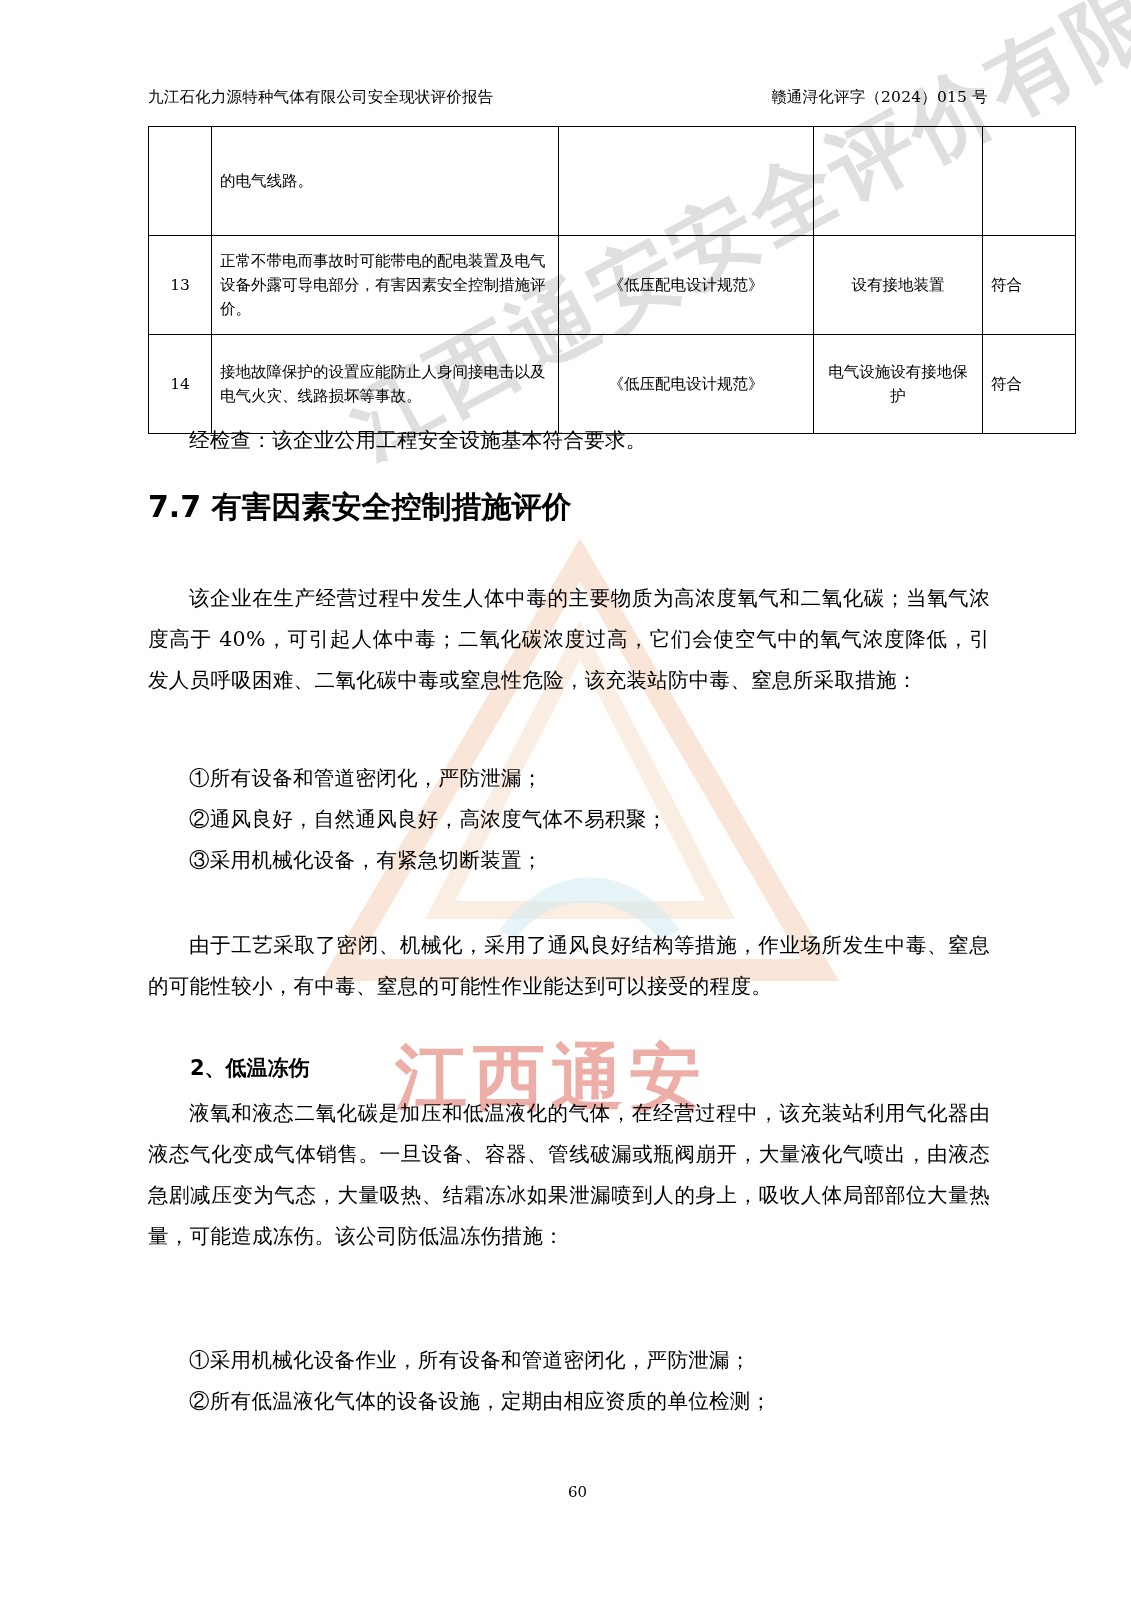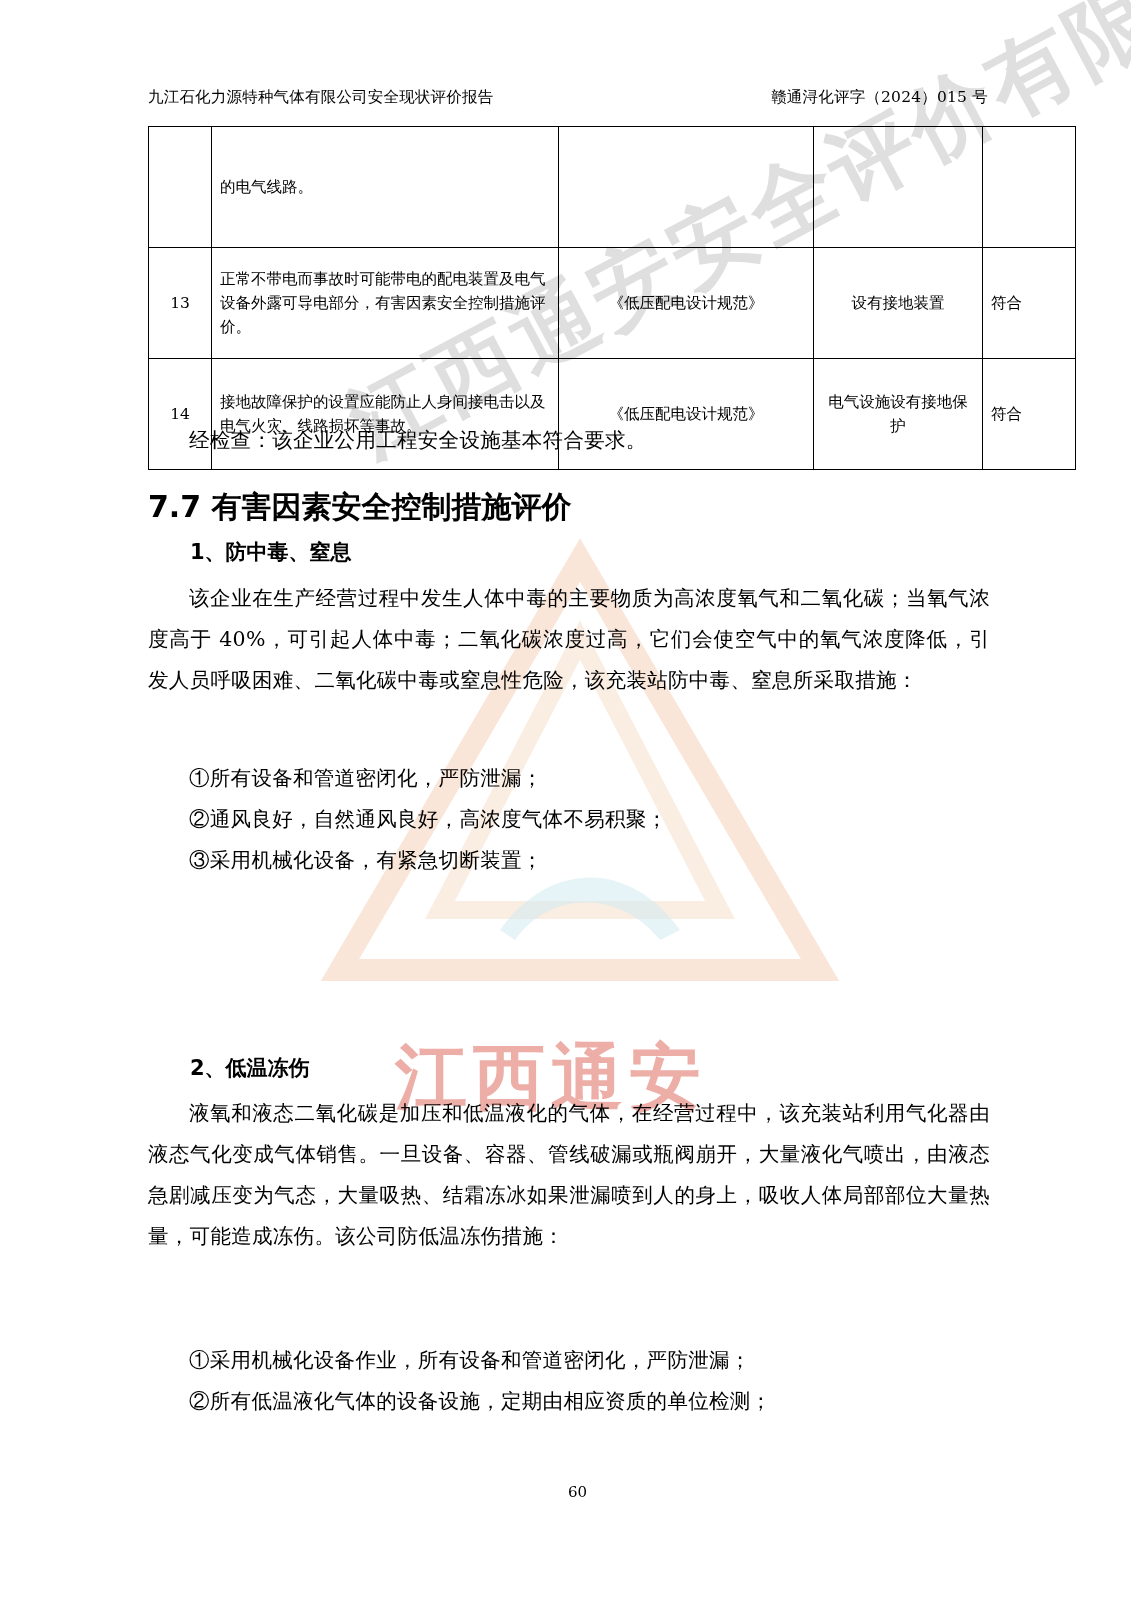--- a/index.html
+++ b/index.html
@@ -42,21 +42,21 @@
   }
   table.eval {
     border-collapse: collapse;
     width: 842px;
     table-layout: fixed;
   }
   table.eval td {
     border: 1px solid #000;
     font-size: 15.5px;
     line-height: 1.55;
-    padding: 12px 8px;
+    padding: 6px 8px;
     vertical-align: middle;
     font-family: "DejaVu Serif", "Liberation Serif", serif;
     margin-top: 23px;
   }
   td.c-no    { width: 46px;  text-align: center; }
   td.c-item  { width: 330px; text-align: left; }
   td.c-std   { width: 238px; text-align: center; }
   td.c-state { width: 152px; text-align: center; }
   td.c-res   { width: 76px;  text-align: left; }
   .row-tall td { height: 96px; }
@@ -193,28 +193,28 @@
           <td class="c-res">符合</td>
         </tr>
       </tbody>
     </table>
   </div>
 
   <div class="para indent" style="top:420px;">经检查：该企业公用工程安全设施基本符合要求。</div>
 
   <div class="h2" style="top:487px;">7.7 有害因素安全控制措施评价</div>
 
-  <div class="h3" style="top:532px;">1、防中毒、窒息</div>
 
   <div class="para indent" style="top:578px;">该企业在生产经营过程中发生人体中毒的主要物质为高浓度氧气和二氧化碳；当氧气浓度高于 40%，可引起人体中毒；二氧化碳浓度过高，它们会使空气中的氧气浓度降低，引发人员呼吸困难、二氧化碳中毒或窒息性危险，该充装站防中毒、窒息所采取措施：</div>
 
   <div class="para" style="top:758px; text-indent:2em;">①所有设备和管道密闭化，严防泄漏；</div>
   <div class="para" style="top:799px; text-indent:2em;">②通风良好，自然通风良好，高浓度气体不易积聚；</div>
   <div class="para" style="top:840px; text-indent:2em;">③采用机械化设备，有紧急切断装置；</div>
 
+  <div class="para indent" style="top:925px;">由于工艺采取了密闭、机械化，采用了通风良好结构等措施，作业场所发生中毒、窒息的可能性较小，有中毒、窒息的可能性作业能达到可以接受的程度。</div>
 
   <div class="h3" style="top:1048px;">2、低温冻伤</div>
 
   <div class="para" style="top:1340px; text-indent:2em;">①采用机械化设备作业，所有设备和管道密闭化，严防泄漏；</div>
 
   <div class="para indent" style="top:1093px;">液氧和液态二氧化碳是加压和低温液化的气体，在经营过程中，该充装站利用气化器由液态气化变成气体销售。一旦设备、容器、管线破漏或瓶阀崩开，大量液化气喷出，由液态急剧减压变为气态，大量吸热、结霜冻冰如果泄漏喷到人的身上，吸收人体局部部位大量热量，可能造成冻伤。该公司防低温冻伤措施：</div>
   <div class="para" style="top:1381px; text-indent:2em;">②所有低温液化气体的设备设施，定期由相应资质的单位检测；</div>
 
   <div class="pageno">60</div>
 

